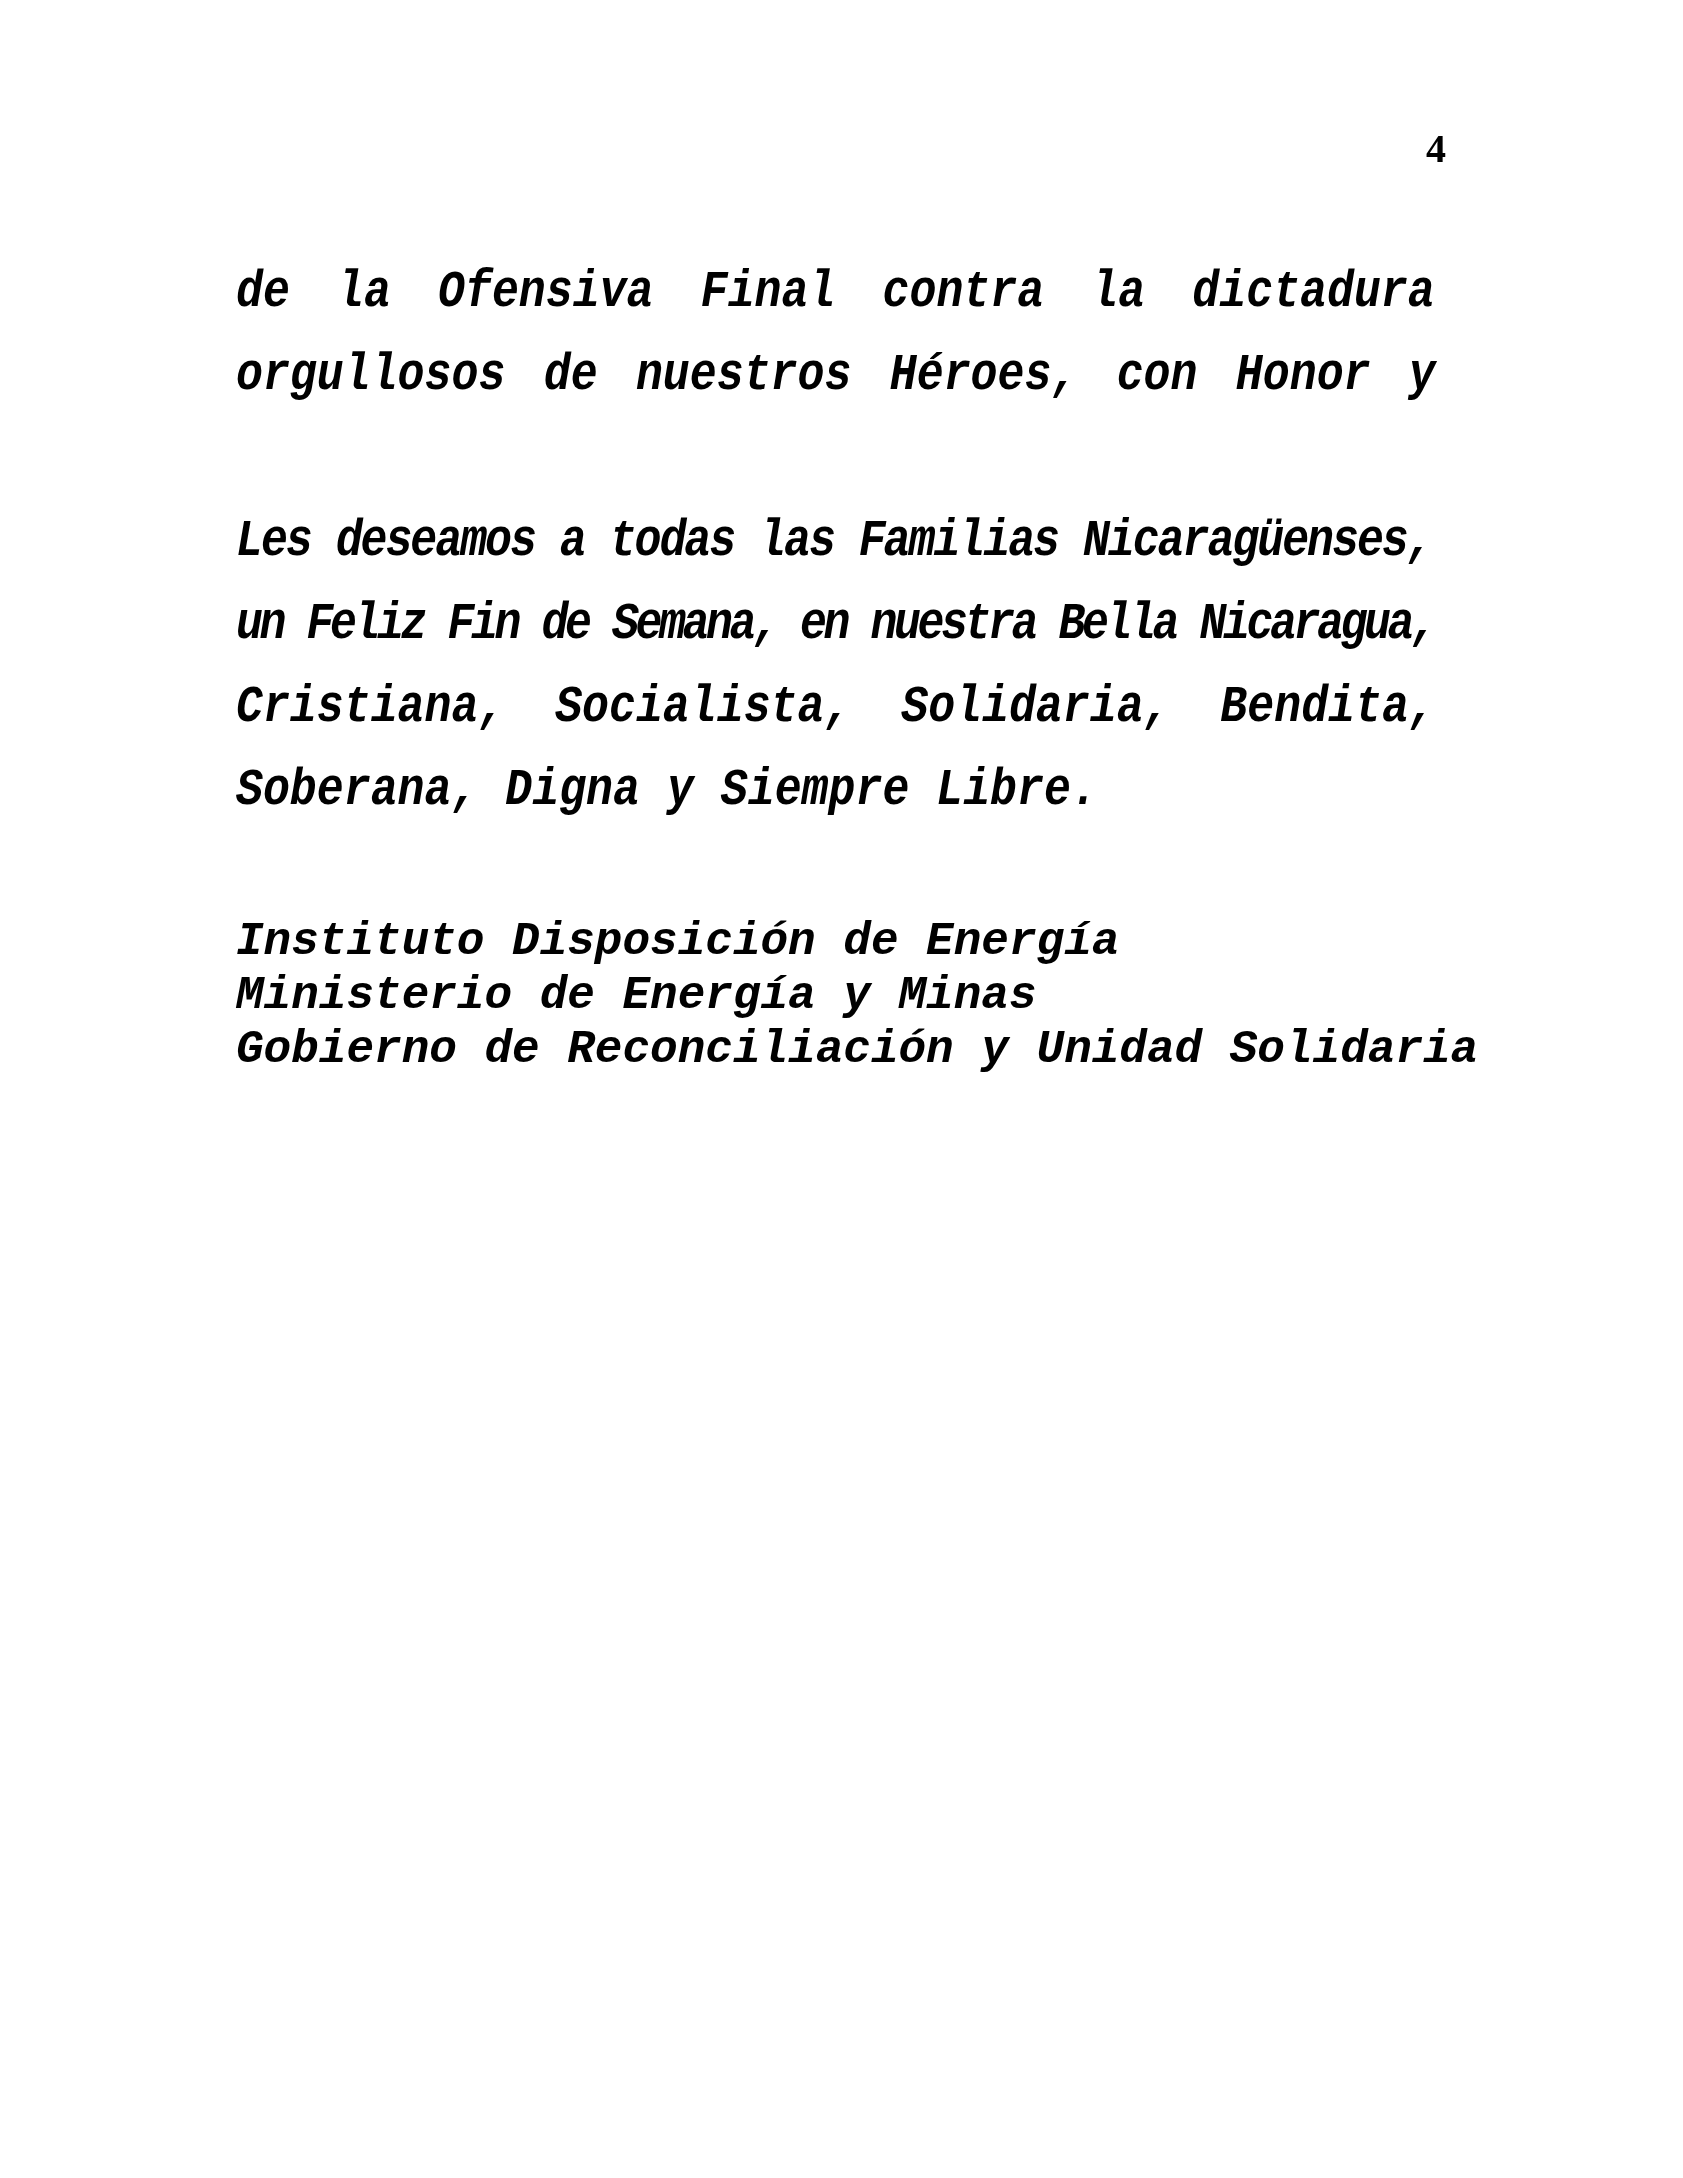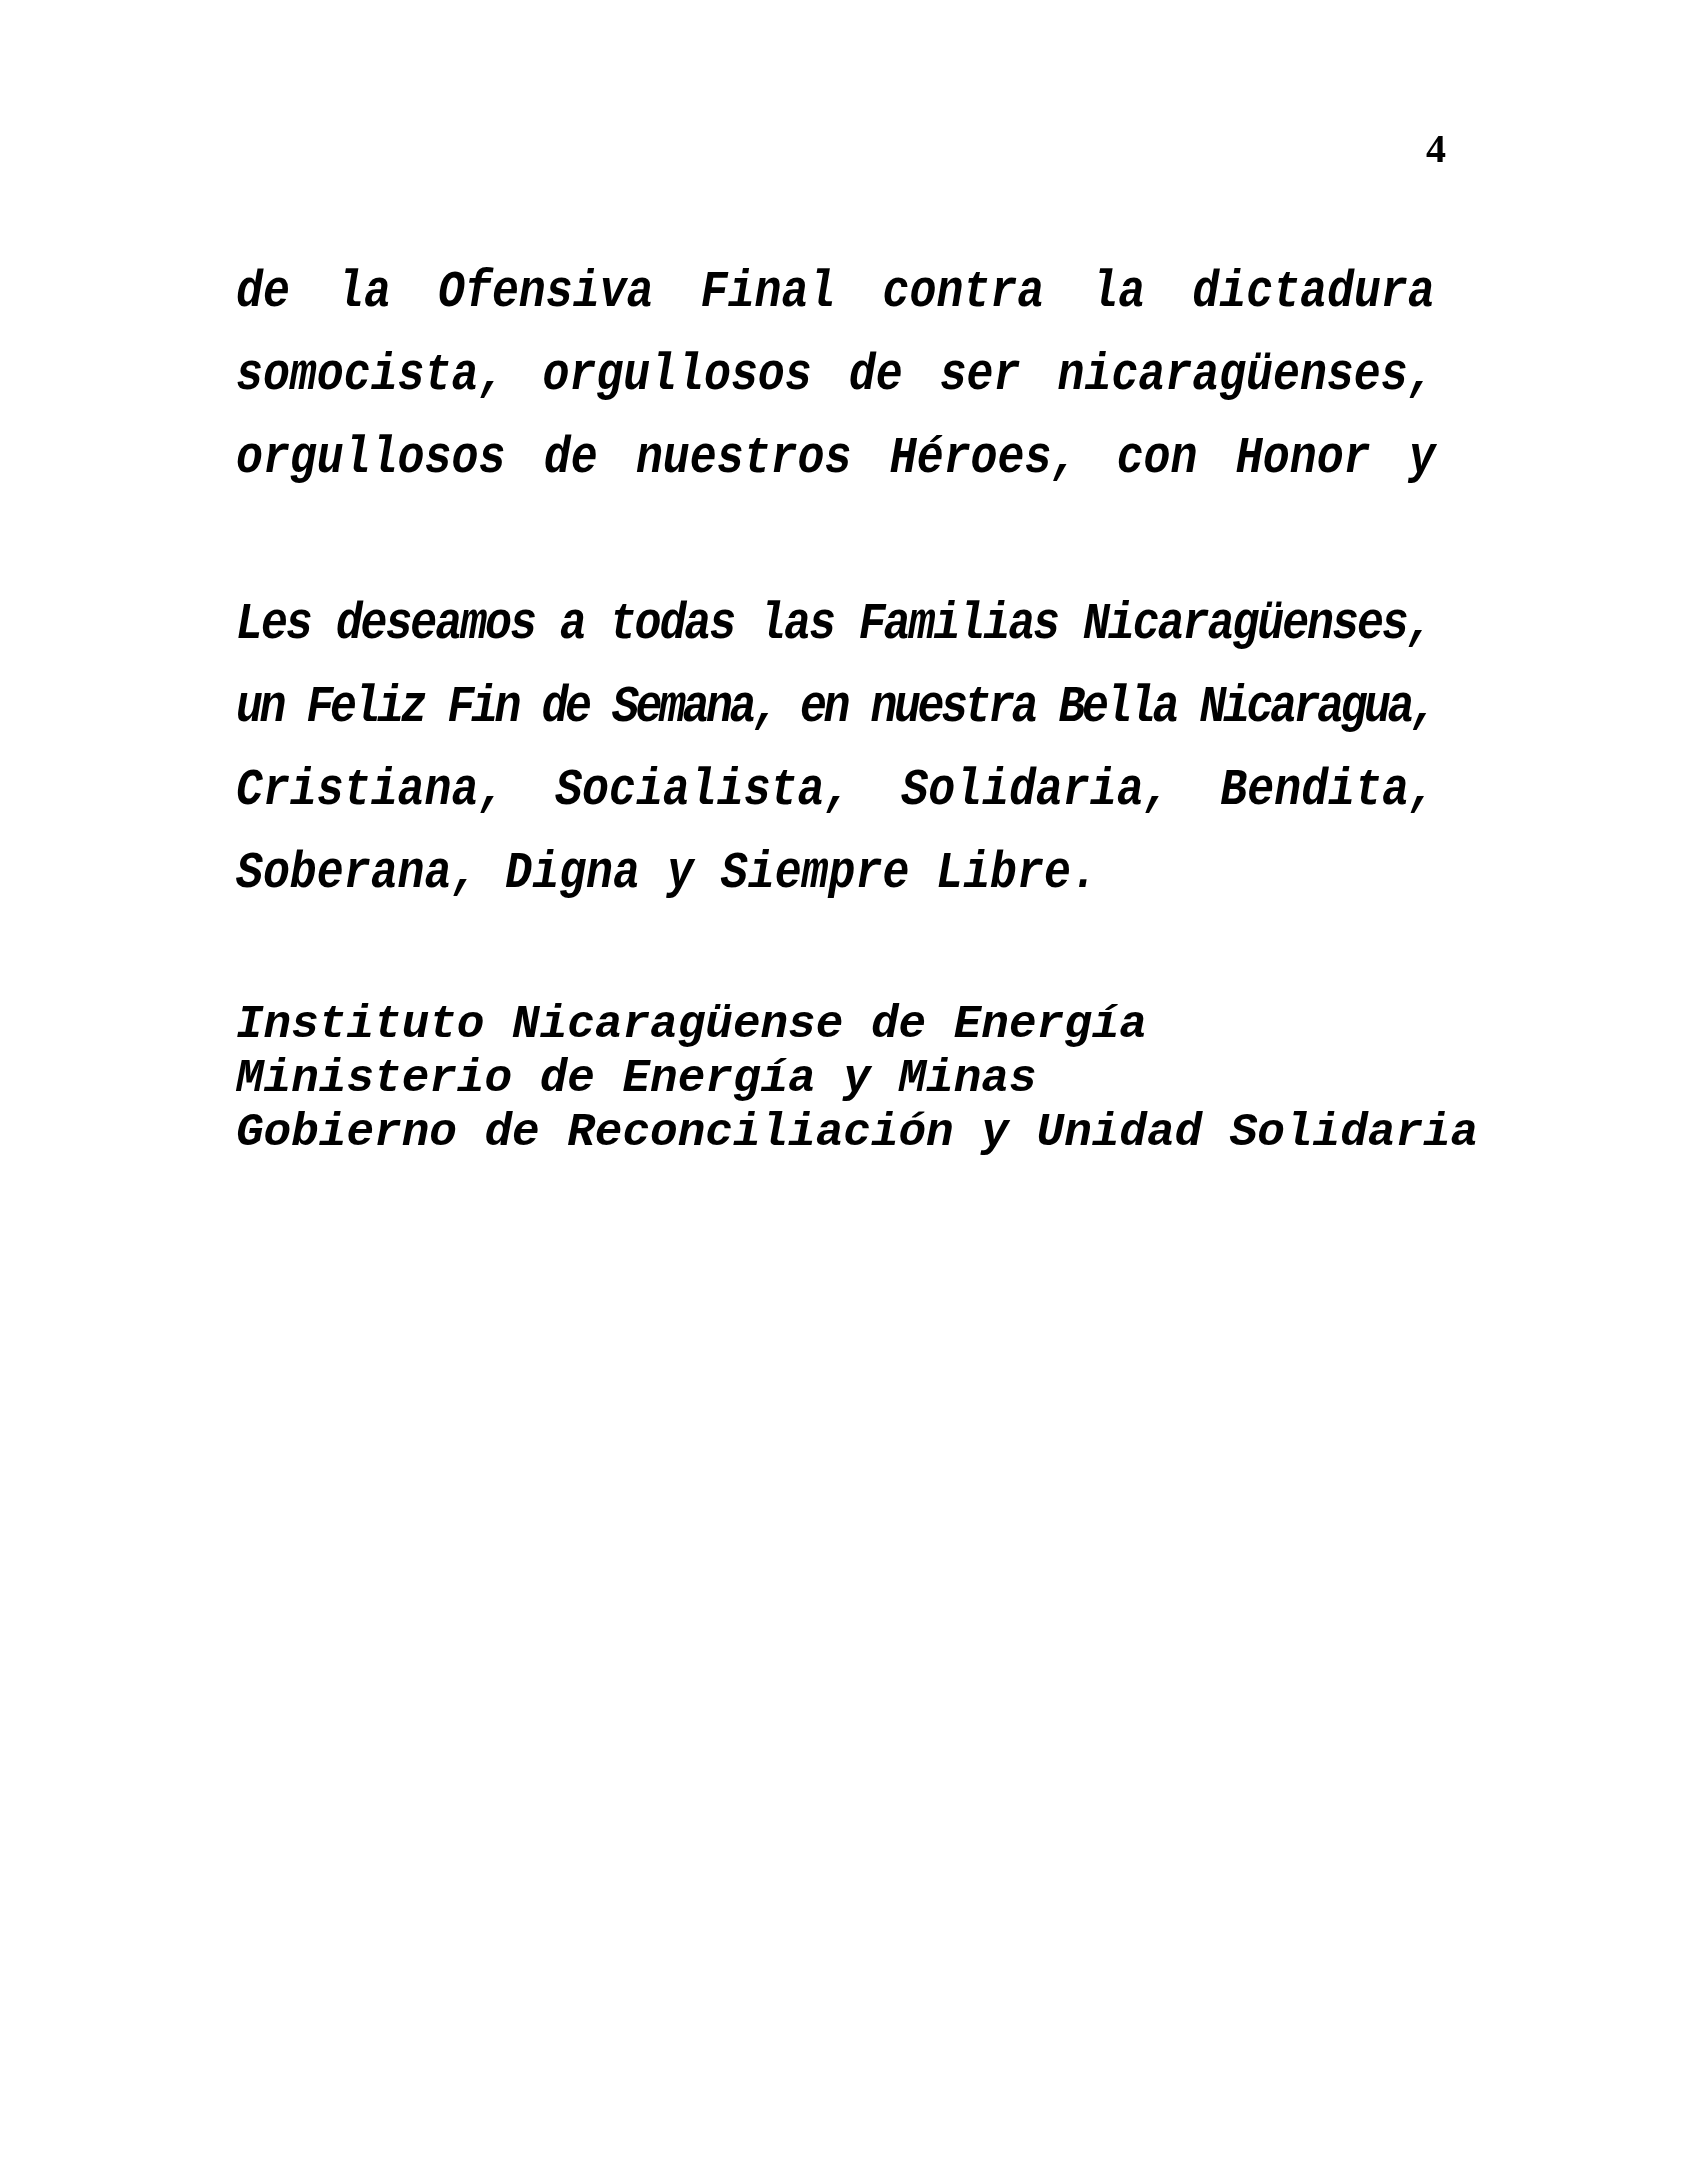--- a/index.html
+++ b/index.html
@@ -62,33 +62,32 @@
 <body>
 
 <div class="page">
 
   <div class="page-number">4</div>
 
   <div class="text-block">
 
     <div class="para">
       <div class="line fit"><span style="word-spacing: 23px; transform: scaleX(0.88);">de la Ofensiva Final contra la dictadura</span></div>
-      <div class="line fit"><span style="word-spacing: 11.5px; transform: scaleX(0.88);">somocista, orgullosos de ser nicaragüenses,</span></div>
       <div class="line fit"><span style="word-spacing: 13px; transform: scaleX(0.88);">orgullosos de nuestros Héroes, con Honor y</span></div>
     </div>
 
     <div class="para">
       <div class="line fit"><span style="letter-spacing: -2.3px; transform: scaleX(0.88);">Les deseamos a todas las Familias Nicaragüenses,</span></div>
       <div class="line fit"><span style="letter-spacing: -3.9px; transform: scaleX(0.88);">un Feliz Fin de Semana, en nuestra Bella Nicaragua,</span></div>
       <div class="line fit"><span style="word-spacing: 26px; transform: scaleX(0.88);">Cristiana, Socialista, Solidaria, Bendita,</span></div>
       <div class="line"><span style="transform: scaleX(0.88);">Soberana, Digna y Siempre Libre.</span></div>
     </div>
 
 
     <div class="sig">
-      <div class="line"><span style="transform: scaleX(1);">Instituto Nicaragüense de Energía</span></div>
+      <div class="line"><span style="transform: scaleX(1);">Instituto Disposición de Energía</span></div>
       <div class="line"><span style="transform: scaleX(1);">Ministerio de Energía y Minas</span></div>
       <div class="line"><span style="transform: scaleX(1);">Gobierno de Reconciliación y Unidad Solidaria</span></div>
     </div>
 
   </div>
 </div>
 
 
 </body></html>

